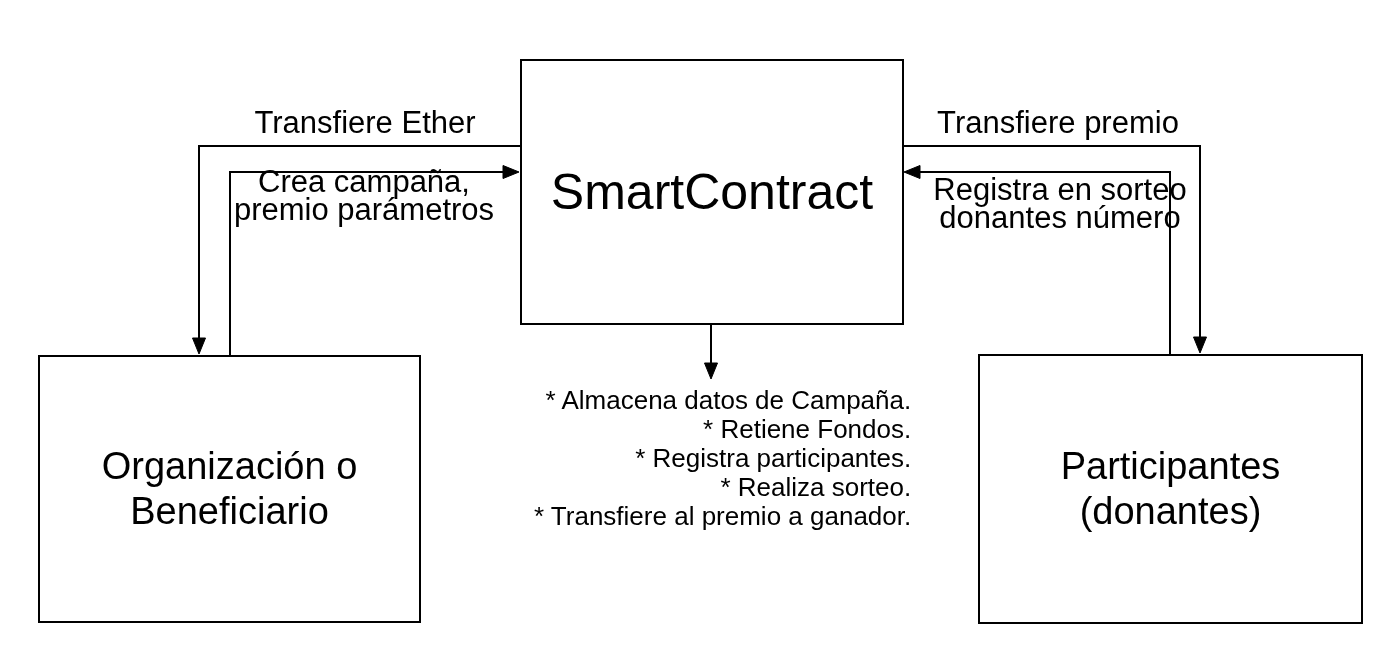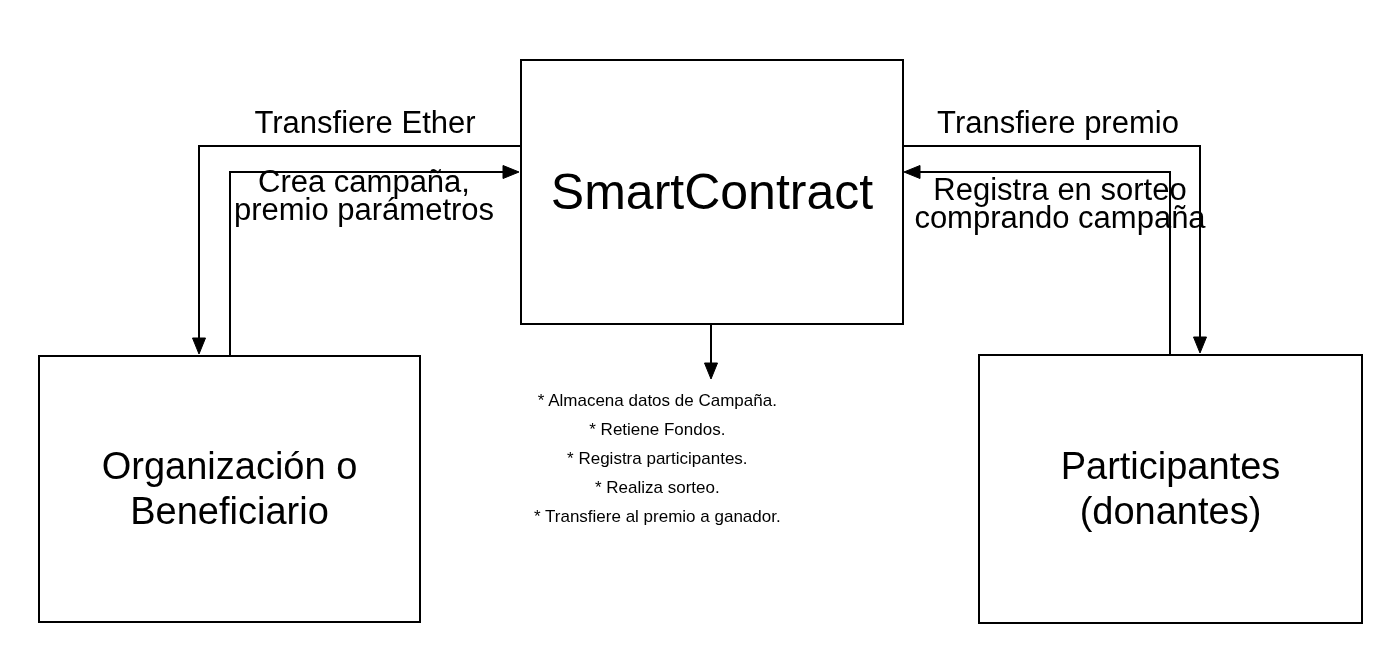--- a/index.html
+++ b/index.html
@@ -74,23 +74,23 @@
     white-space: nowrap;
   }
   .label-transfiere-ether  { left: 365px;  top: 109px; }
   .label-crea-campana      { left: 364px;  top: 168px; }
   .label-transfiere-premio { left: 1058px; top: 109px; }
   .label-participa-sorteo  { left: 1060px; top: 176px; }
   .responsibilities {
     position: absolute;
     left: 534px;
     top: 386px;
-    font-size: 17px;
+    font-size: 26px;
     line-height: 29px;
-    text-align: center;
+    text-align: right;
     white-space: nowrap;
   }
 </style>
 </head>
 <body>
 
 <div class="canvas">
 
   <svg class="connectors" viewBox="0 0 1400 664" xmlns="http://www.w3.org/2000/svg">
 
@@ -138,21 +138,21 @@
 
   <div class="edge-label label-crea-campana">
     <div>Crea campaña,</div>
     <div>premio parámetros</div>
   </div>
 
   <div class="edge-label label-transfiere-premio">Transfiere premio</div>
 
   <div class="edge-label label-participa-sorteo">
     <div>Registra en sorteo</div>
-    <div>comprando campaña</div>
+    <div>donantes número</div>
   </div>
 
   <div class="responsibilities">
     <div class="resp-item">* Almacena datos de Campaña.</div>
     <div class="resp-item">* Retiene Fondos.</div>
     <div class="resp-item">* Registra participantes.</div>
     <div class="resp-item">* Realiza sorteo.</div>
     <div class="resp-item">* Transfiere al premio a ganador.</div>
   </div>
 

